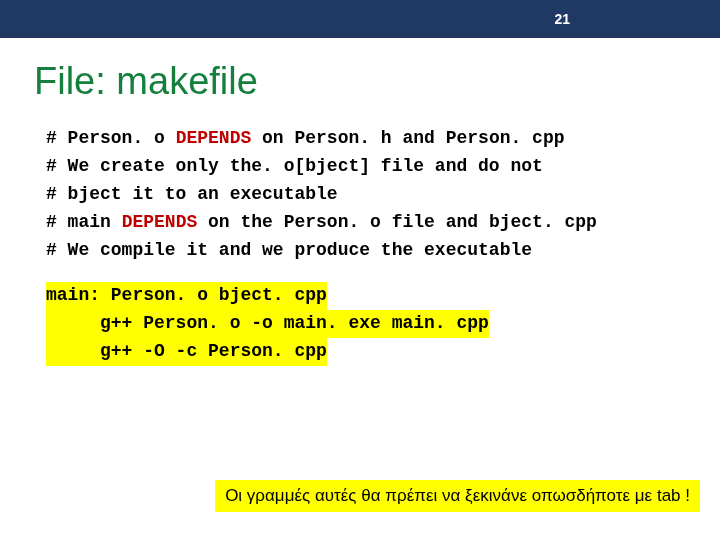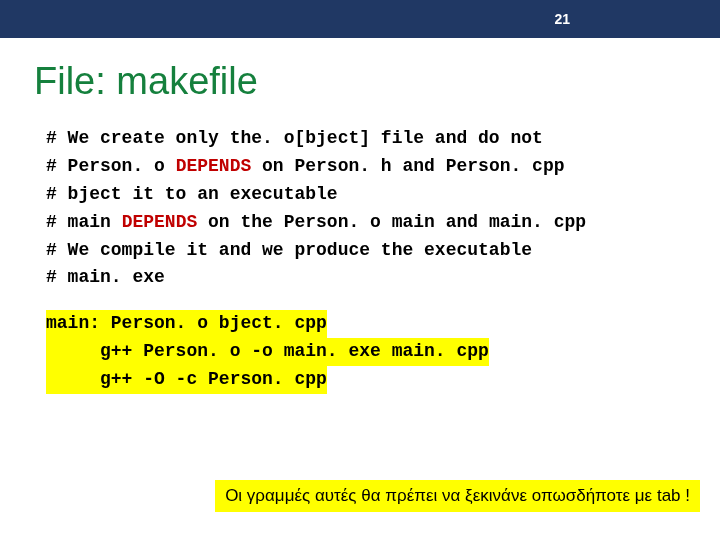--- a/index.html
+++ b/index.html
@@ -58,26 +58,25 @@
 </head>
 <body>
 
 <div class="top-bar">
   <span class="page-number">21</span>
 </div>
 
 <h1 class="title">File: makefile</h1>
 
 <div class="code-block">
+  <div class="code-line"><span># Person. o </span><span class="kw">DEPENDS</span><span> on Person. h and Person. cpp</span></div>
   <div class="code-line"># We create only the. o[bject] file and do not</div>
-  <div class="code-line"><span># Person. o </span><span class="kw">DEPENDS</span><span> on Person. h and Person. cpp</span></div>
   <div class="code-line"># bject it to an executable</div>
-  <div class="code-line"><span># main </span><span class="kw">DEPENDS</span><span> on the Person. o main and main. cpp</span></div>
+  <div class="code-line"><span># main </span><span class="kw">DEPENDS</span><span> on the Person. o file and bject. cpp</span></div>
   <div class="code-line"># We compile it and we produce the executable</div>
-  <div class="code-line"># main. exe</div>
 
   <div class="spacer"></div>
 
   <div class="code-line"><span class="hl">main: Person. o bject. cpp</span></div>
   <div class="code-line"><span class="hl">     g++ Person. o -o main. exe main. cpp</span></div>
   <div class="code-line"><span class="hl">     g++ -O -c Person. cpp</span></div>
 </div>
 
 <div class="note-box">Οι γραμμές αυτές θα πρέπει να ξεκινάνε οπωσδήποτε με tab !</div>
 

